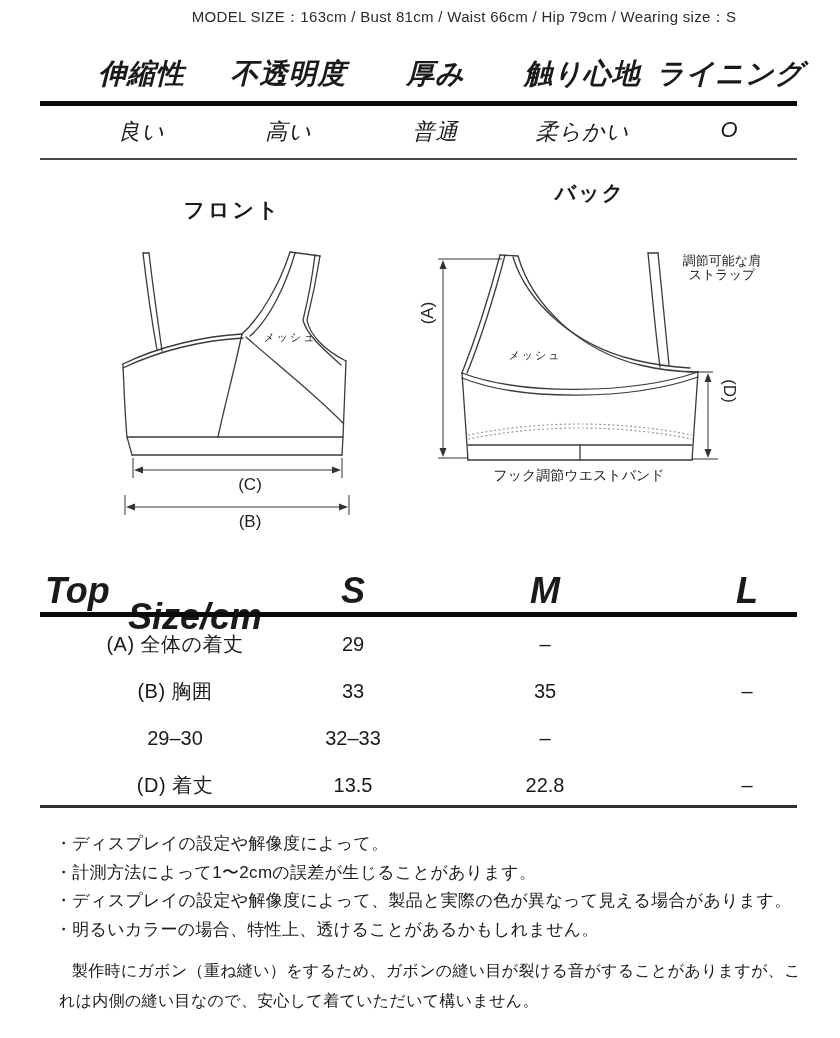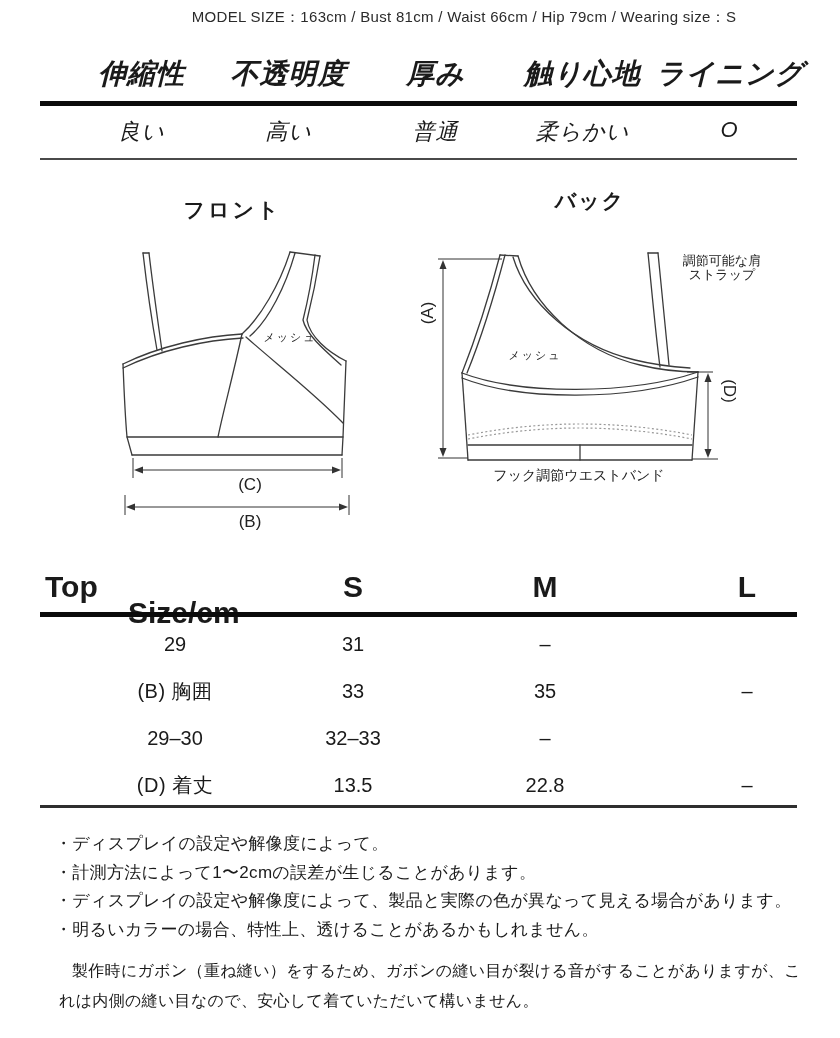--- a/index.html
+++ b/index.html
@@ -18,32 +18,32 @@
   .prop-grid{left:68px;width:736px;display:grid;grid-template-columns:repeat(5,147px);}
   .prop-grid > div{text-align:center;font-style:italic;}
   .prop-head{top:55px;font-size:28px;font-weight:700;letter-spacing:1px;white-space:nowrap;}
   .prop-val{top:117px;font-size:22px;letter-spacing:1px;}
   .rule{left:40px;width:757px;background:#0b0b0b;}
   .rule-thick1{top:101px;height:5px;}
   .rule-thin1{top:158px;height:2px;background:#4a4a4a;}
   
   .diag-label{font-size:21px;font-weight:700;text-align:center;letter-spacing:3px;white-space:nowrap;}
   .front-label{top:196px;left:140px;width:185px;}
-  .back-label{top:187px;left:505px;width:170px;letter-spacing:2px;}
+  .back-label{top:179px;left:505px;width:170px;letter-spacing:2px;}
   svg{position:absolute;overflow:visible;}
   .front-svg{left:90px;top:240px;}
   .back-svg{left:420px;top:245px;}
   svg text{fill:#222;font-family:"Liberation Sans","DejaVu Sans",sans-serif;}
   .mesh-t{font-size:11px;letter-spacing:2px;}
   .dim-t{font-size:17px;}
   .small-t{font-size:13px;}
   .band-t{font-size:14px;}
   
   .size-head{top:570px;left:40px;width:760px;height:40px;}
-  .size-head span{position:absolute;font-size:30px;font-weight:700;white-space:nowrap;}
+  .size-head span{position:absolute;font-size:36px;font-weight:700;white-space:nowrap;font-style:italic;}
   .sh-top{left:5px;}
   .sh-unit{left:88px;margin-top:26px;}
   .sh-s{left:270px;width:86px;text-align:center;}
   .sh-m{left:356px;width:298px;text-align:center;}
   .sh-l{left:654px;width:106px;text-align:center;}
   .rule-thick2{top:612px;height:5px;}
   .size-rows{top:621px;left:40px;width:760px;}
   .size-row{display:grid;grid-template-columns:270px 86px 298px 106px;height:47px;align-items:center;}
   .size-row > div{text-align:center;font-size:20px;}
   .size-row .rlabel{font-size:20px;letter-spacing:.5px;}
@@ -174,22 +174,22 @@
   <span class="sh-top">Top</span>
   <span class="sh-unit">Size/cm</span>
   <span class="sh-s">S</span>
   <span class="sh-m">M</span>
   <span class="sh-l">L</span>
 </div>
 <div class="abs rule rule-thick2"></div>
 
 <div class="abs size-rows">
   <div class="size-row">
+    <div class="rlabel">(A) 全体の着丈</div>
     <div>29</div>
-    <div>31</div>
     <div>–</div>
   </div>
   <div class="size-row">
     <div class="rlabel">(B) 胸囲</div>
     <div>33</div>
     <div>35</div>
     <div>–</div>
   </div>
   <div class="size-row">
     <div>29–30</div>

